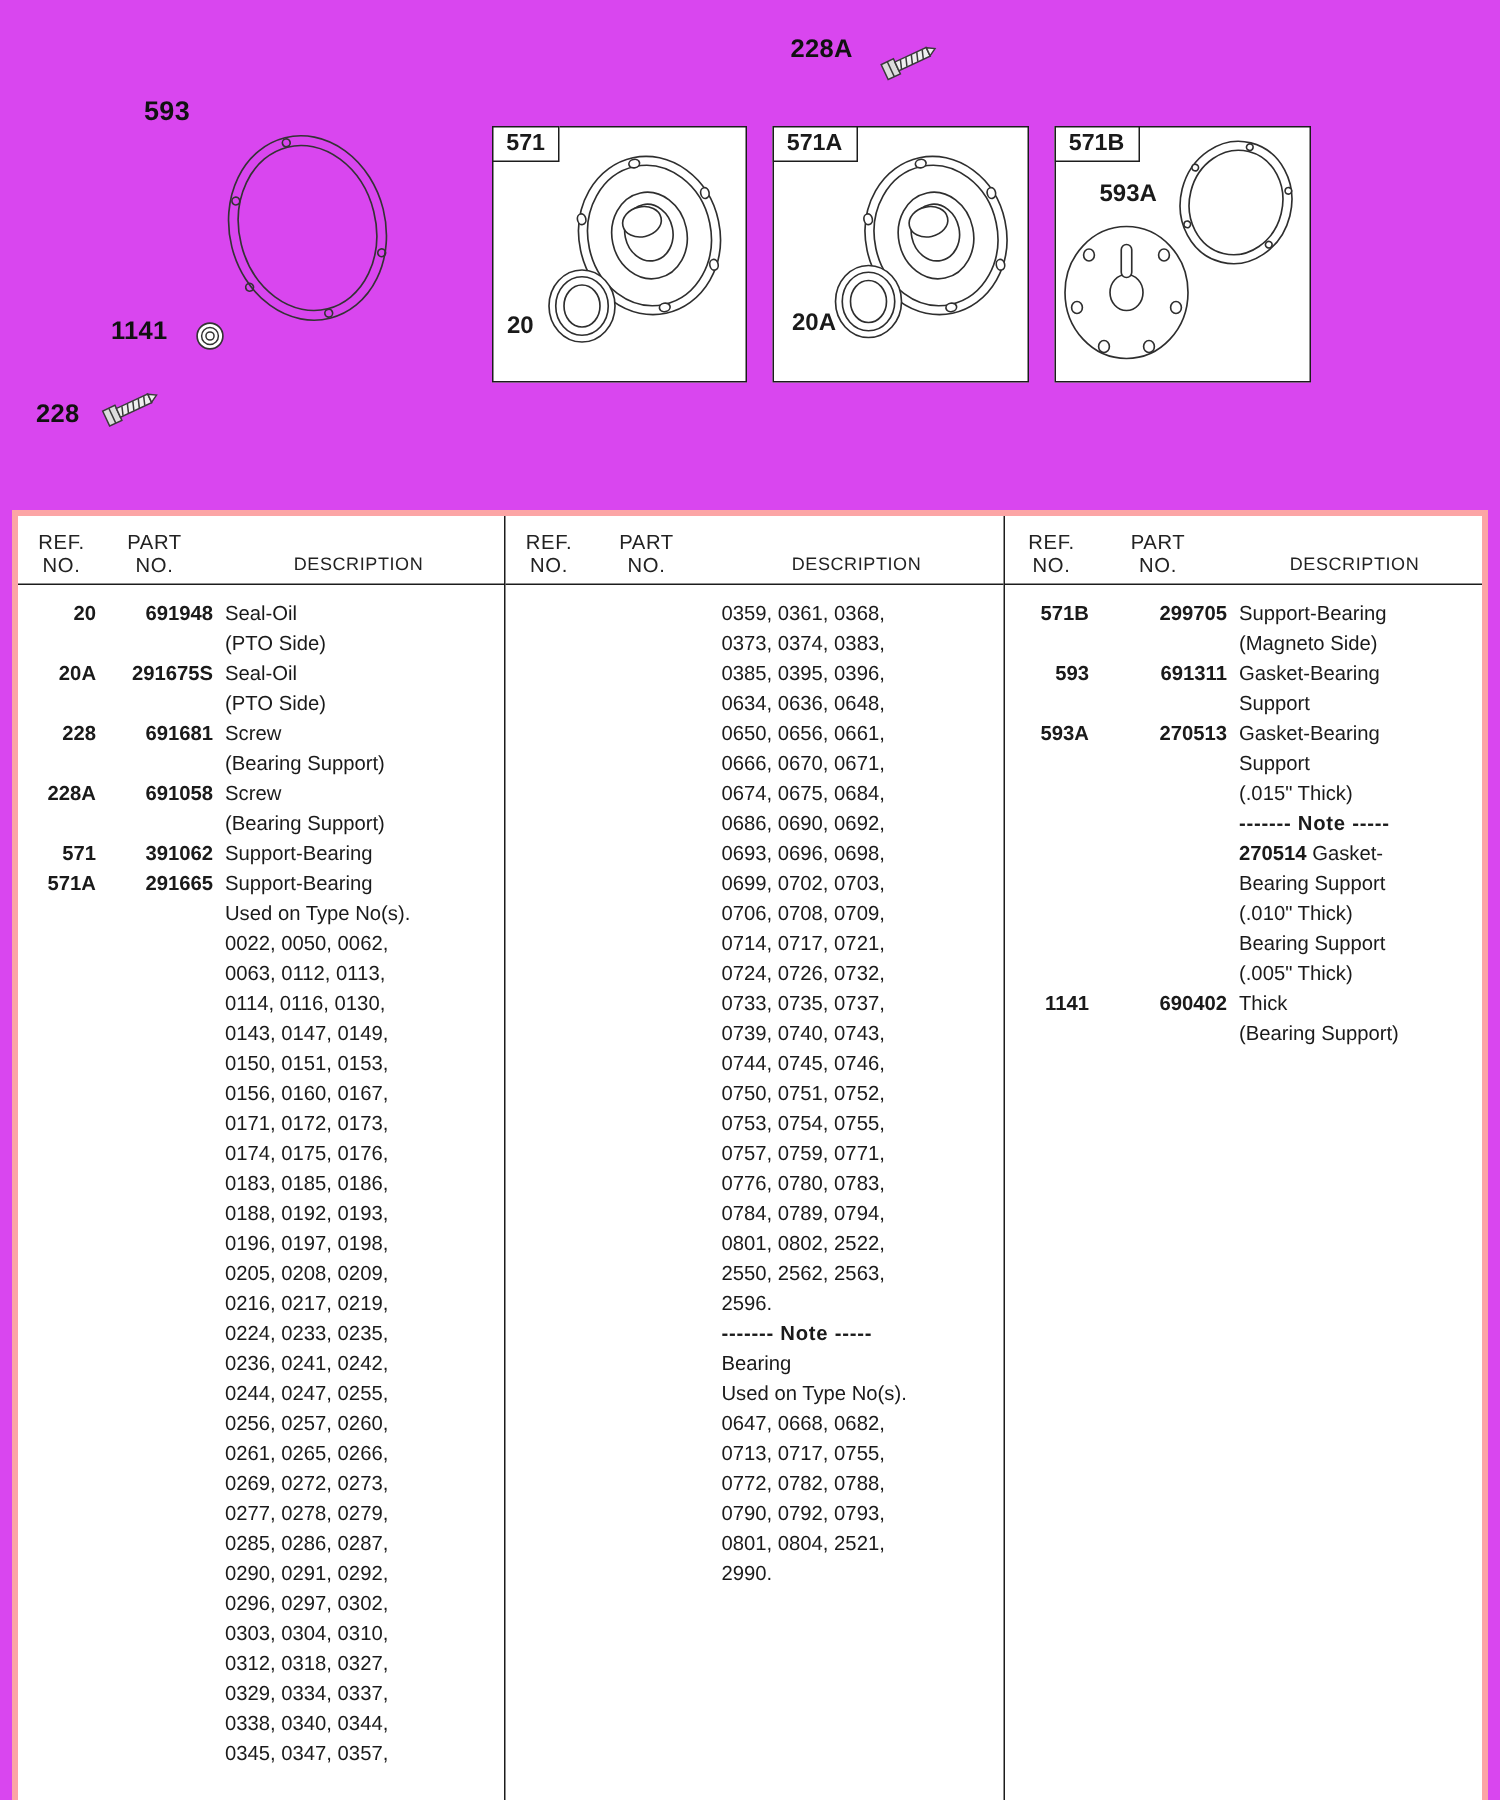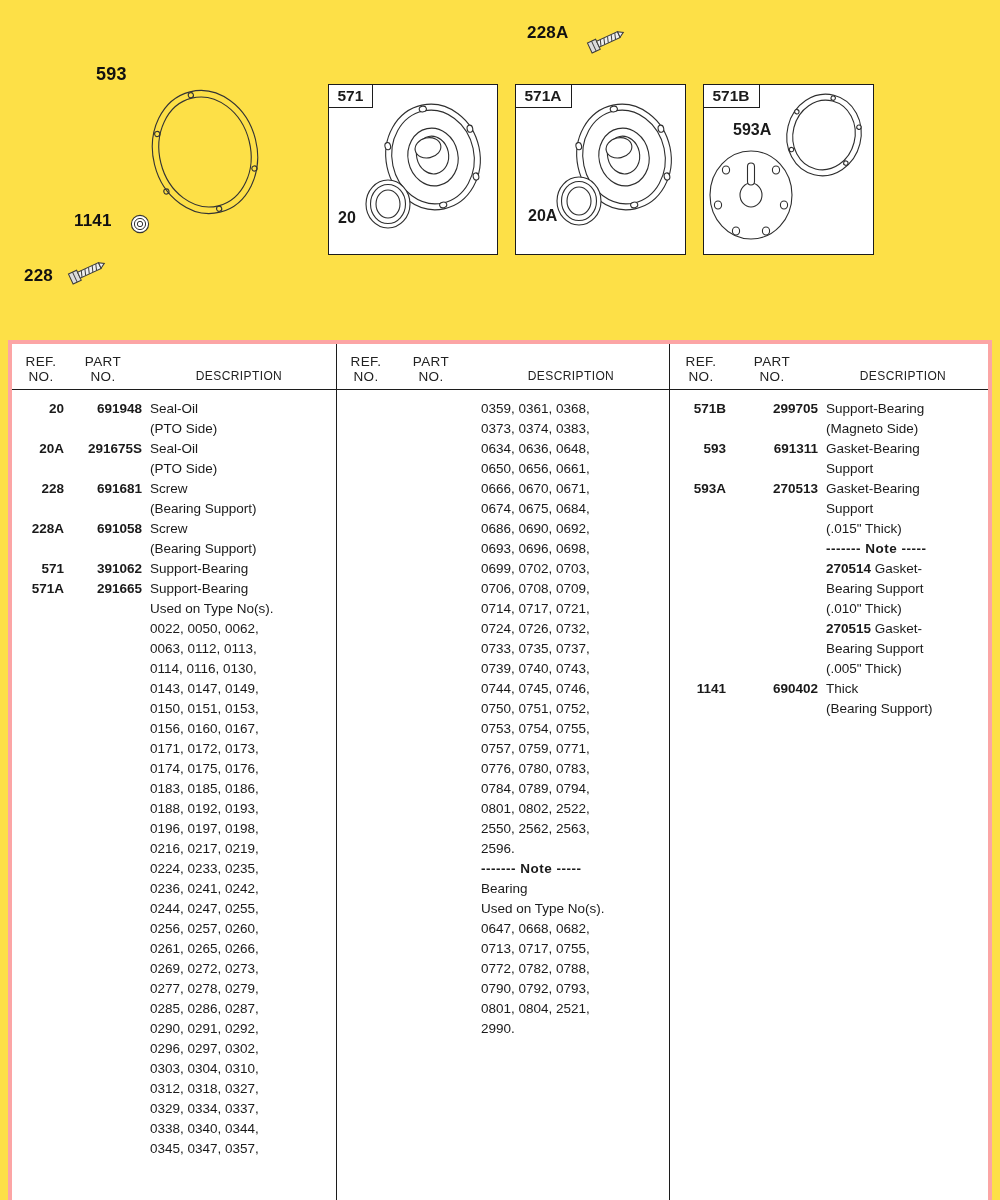--- a/index.html
+++ b/index.html
@@ -1,18 +1,18 @@
 <!DOCTYPE html>
 <html><head>
 <meta charset="utf-8">
 <style>
   * { margin:0; padding:0; box-sizing:border-box; }
   html,body { background:#fff; }
   body { font-family:"Liberation Sans", sans-serif; color:#1a1a1a; }
-  .page { position:relative; width:1000px; height:1200px; background:#fde047; overflow:hidden;text-decoration:underline; }
+  .page { position:relative; width:1000px; height:1200px; background:#d946ef; overflow:hidden;text-decoration:underline; }
   .abs { position:absolute; }
   .dlabel { position:absolute; font-weight:700; font-size:17px; color:#111; letter-spacing:0.2px; }
   .pbox { position:absolute; border:1.5px solid #1c1c1c; background:#fff; }
   .pbox-tag { position:absolute; top:-1.5px; left:-1.5px; border:1.5px solid #1c1c1c; background:#fff;
               padding:3px 9px 4px; font-weight:700; font-size:15.5px; line-height:1; z-index:3; }
   .inlabel { position:absolute; font-weight:700; font-size:16px; z-index:3; }
   svg { display:block; overflow:visible; }
 
   .table-wrap { position:absolute; left:8px; top:340px; width:984px; height:876px;
                 border:4px solid #fca5a5; background:#fff; display:flex; }
@@ -292,20 +292,25 @@
             <span class="c-desc">0188, 0192, 0193,</span>
           </div>
           <div class="trow">
             <span class="c-ref"></span>
             <span class="c-part"></span>
             <span class="c-desc">0196, 0197, 0198,</span>
           </div>
           <div class="trow">
             <span class="c-ref"></span>
             <span class="c-part"></span>
+            <span class="c-desc">0205, 0208, 0209,</span>
+          </div>
+          <div class="trow">
+            <span class="c-ref"></span>
+            <span class="c-part"></span>
             <span class="c-desc">0216, 0217, 0219,</span>
           </div>
           <div class="trow">
             <span class="c-ref"></span>
             <span class="c-part"></span>
             <span class="c-desc">0224, 0233, 0235,</span>
           </div>
           <div class="trow">
             <span class="c-ref"></span>
             <span class="c-part"></span>
@@ -398,20 +403,25 @@
             <span class="c-desc">0359, 0361, 0368,</span>
           </div>
           <div class="trow">
             <span class="c-ref"></span>
             <span class="c-part"></span>
             <span class="c-desc">0373, 0374, 0383,</span>
           </div>
           <div class="trow">
             <span class="c-ref"></span>
             <span class="c-part"></span>
+            <span class="c-desc">0385, 0395, 0396,</span>
+          </div>
+          <div class="trow">
+            <span class="c-ref"></span>
+            <span class="c-part"></span>
             <span class="c-desc">0634, 0636, 0648,</span>
           </div>
           <div class="trow">
             <span class="c-ref"></span>
             <span class="c-part"></span>
             <span class="c-desc">0650, 0656, 0661,</span>
           </div>
           <div class="trow">
             <span class="c-ref"></span>
             <span class="c-part"></span>
@@ -619,25 +629,20 @@
             <span class="c-desc">Bearing Support</span>
           </div>
           <div class="trow">
             <span class="c-ref"></span>
             <span class="c-part"></span>
             <span class="c-desc">(.010" Thick)</span>
           </div>
           <div class="trow">
             <span class="c-ref"></span>
             <span class="c-part"></span>
-            <span class="c-desc"><b>270515 </b>Gasket-</span>
-          </div>
-          <div class="trow">
-            <span class="c-ref"></span>
-            <span class="c-part"></span>
             <span class="c-desc">Bearing Support</span>
           </div>
           <div class="trow">
             <span class="c-ref"></span>
             <span class="c-part"></span>
             <span class="c-desc">(.005" Thick)</span>
           </div>
           <div class="trow">
             <span class="c-ref">1141</span>
             <span class="c-part">690402</span>

